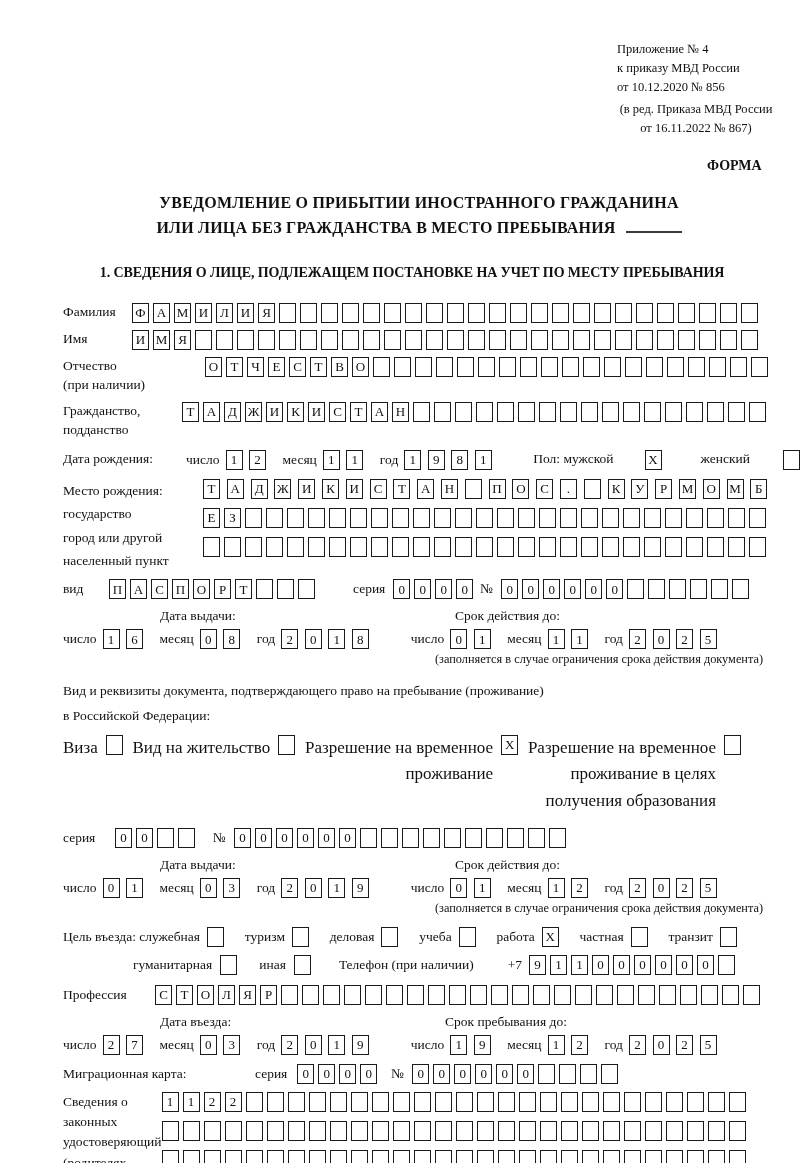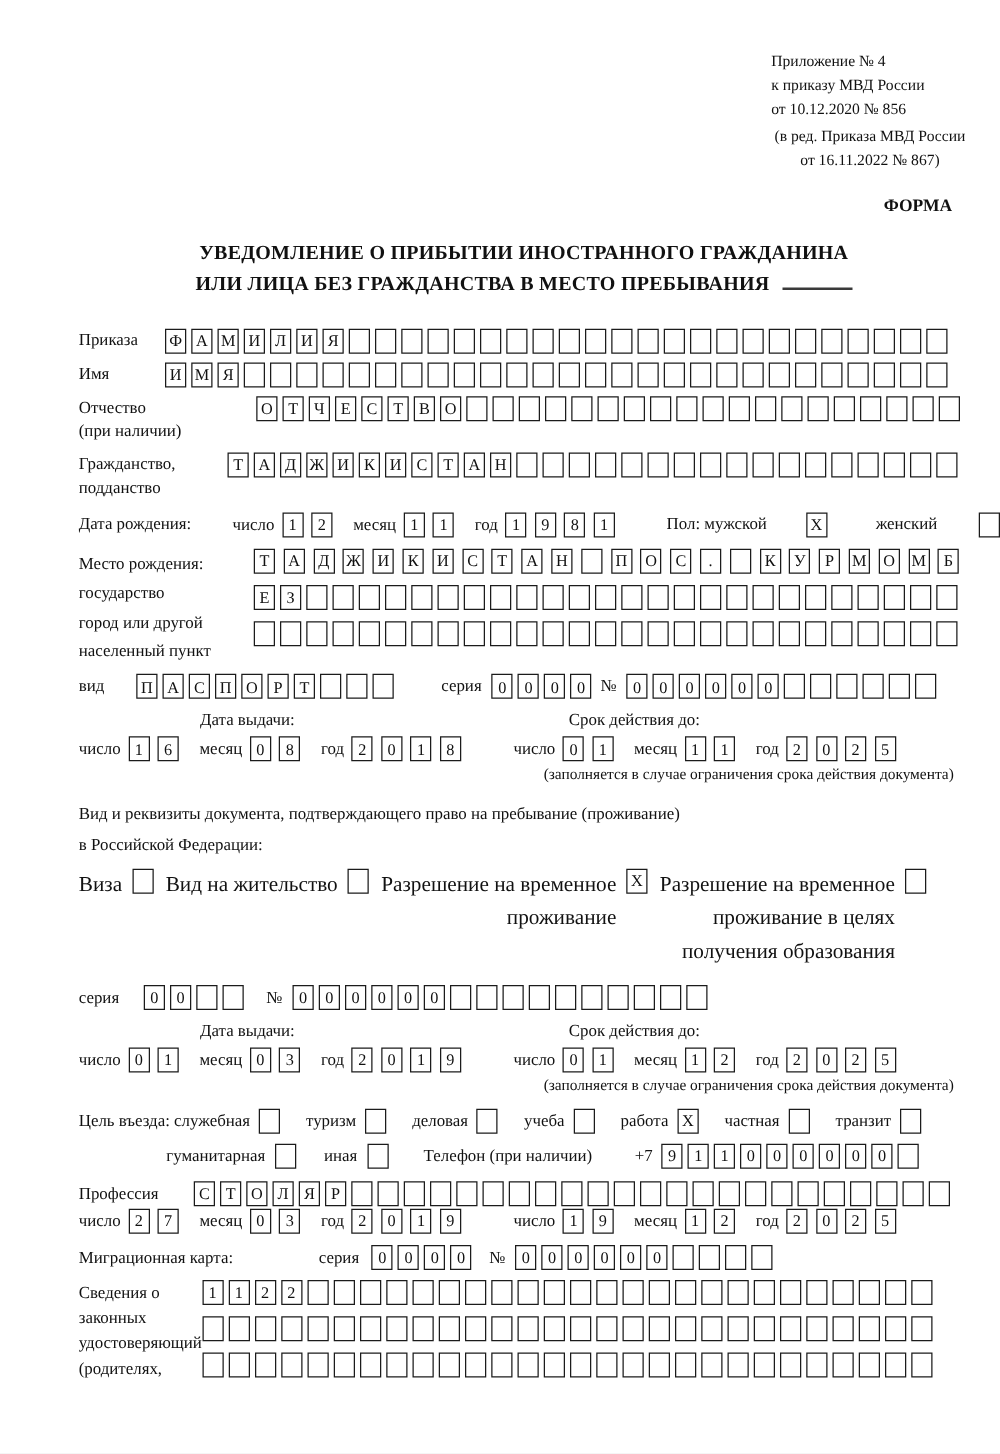--- a/index.html
+++ b/index.html
@@ -87,23 +87,24 @@
       <div>от 16.11.2022 № 867)</div>
     </div>
   </div>
   <div class="forma">ФОРМА</div>
 
   <div class="title">
     <div>УВЕДОМЛЕНИЕ О ПРИБЫТИИ ИНОСТРАННОГО ГРАЖДАНИНА</div>
     <div><span>ИЛИ ЛИЦА БЕЗ ГРАЖДАНСТВА В МЕСТО ПРЕБЫВАНИЯ</span><span class="blank-underline"></span></div>
   </div>
 
+  <div class="sec-heading">1. СВЕДЕНИЯ О ЛИЦЕ, ПОДЛЕЖАЩЕМ ПОСТАНОВКЕ НА УЧЕТ ПО МЕСТУ ПРЕБЫВАНИЯ</div>
 
   <div class="frow" style="margin-top:22px;">
-    <span class="flabel w69">Приказа</span>
+    <span class="flabel w69">Фамилия</span>
     <span class="cells">
         <span class="cell">Ф</span>
         <span class="cell">А</span>
         <span class="cell">М</span>
         <span class="cell">И</span>
         <span class="cell">Л</span>
         <span class="cell">И</span>
         <span class="cell">Я</span>
         <span class="cell"></span>
         <span class="cell"></span>
@@ -633,20 +634,24 @@
         <span class="cell"></span>
         <span class="cell"></span>
         <span class="cell"></span>
         <span class="cell"></span>
         <span class="cell"></span>
         <span class="cell"></span>
         <span class="cell"></span>
       </span>
   </div>
 
+  <div class="dheads">
+    <span class="h1">Дата въезда:</span>
+    <span class="h2b">Срок пребывания до:</span>
+  </div>
   <div class="drow">
     <span class="dg">
       <span class="lbl">число</span>
       <span class="cells">
           <span class="cell">2</span>
           <span class="cell">7</span>
         </span>
       <span class="lbl m">месяц</span>
       <span class="cells">
           <span class="cell">0</span>

